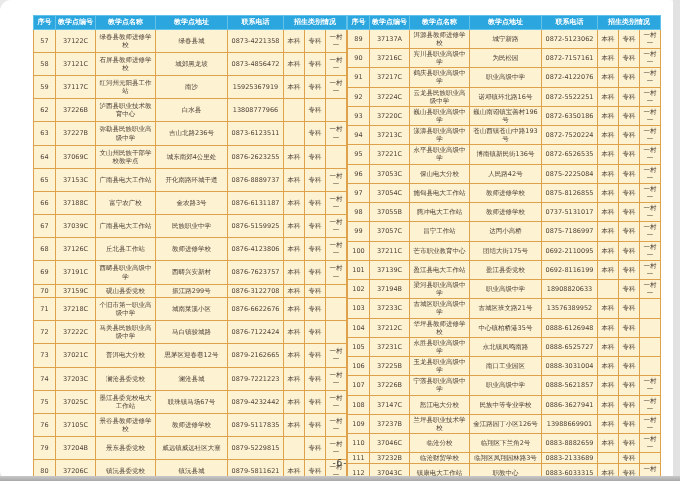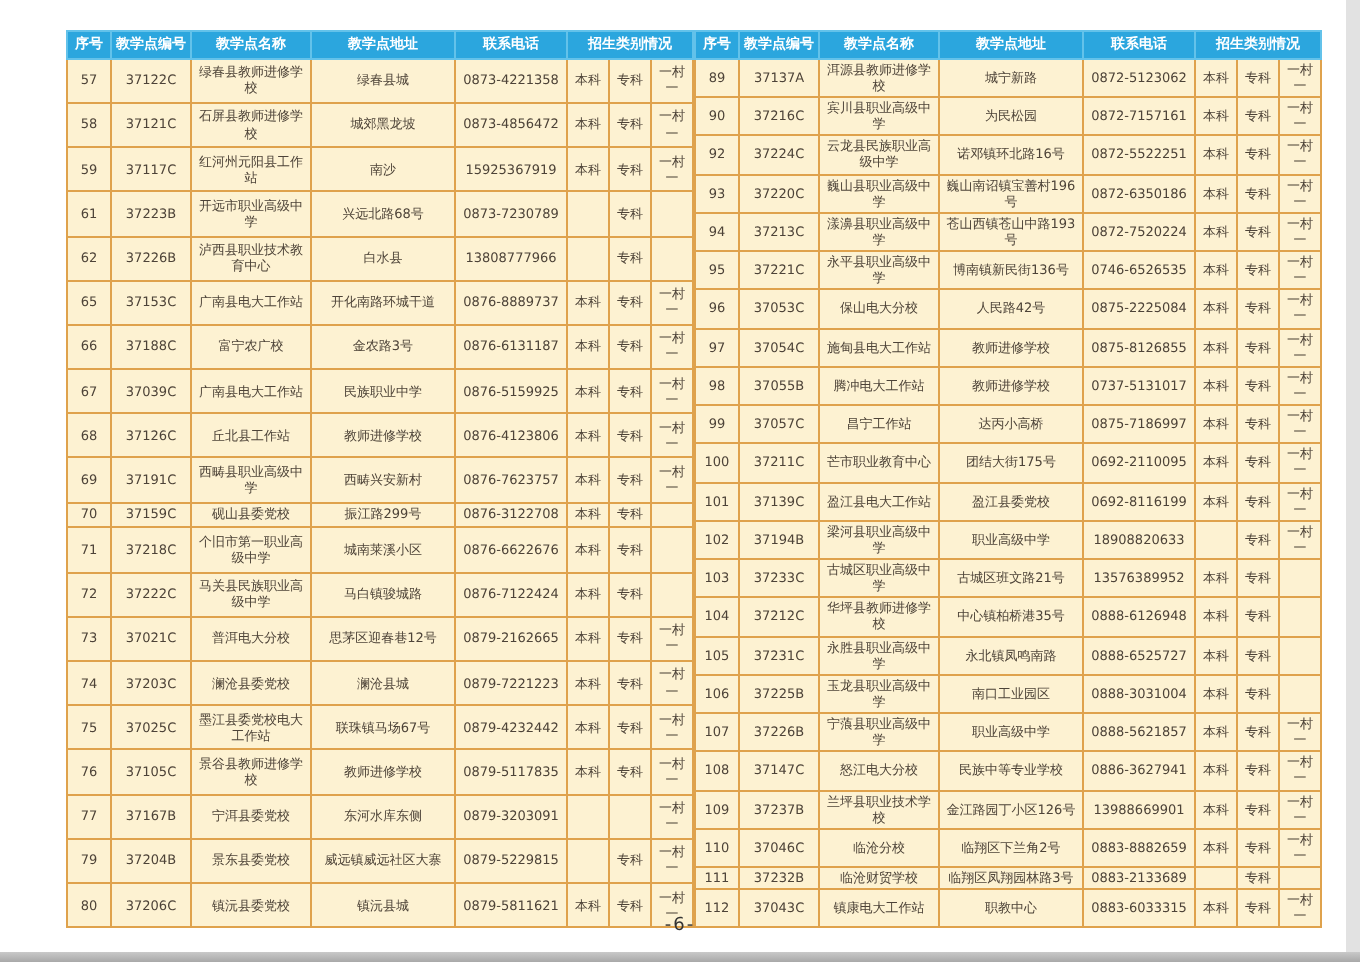--- a/index.html
+++ b/index.html
@@ -6,20 +6,21 @@
   body{
     width:680px;height:481px;
     background:#e9e9e9;
     font-family:"DejaVu Sans",sans-serif;
     overflow:hidden;
   }
   .page{
     position:relative;
     width:680px;height:481px;
     background:#ffffff;
+    border-radius:11px;
   }
   .edge-right{
     position:absolute;top:0;right:0;width:7px;height:100%;
     background:#e2e2e2;
   }
   .edge-bottom{
     position:absolute;bottom:0;left:0;width:100%;height:5px;
     background:linear-gradient(#c9c9c9,#a8a8a8);
   }
   .tables{
@@ -116,43 +117,53 @@
             <td>37117C</td>
             <td>红河州元阳县工作站</td>
             <td>南沙</td>
             <td>15925367919</td>
             <td>本科</td>
             <td>专科</td>
             <td>一村一</td>
           </tr>
 
 
-          <tr>
-            <td>61</td>
-            <td>37223B</td>
-            <td>开远市职业高级中学</td>
-            <td>兴远北路68号</td>
-            <td>0873-7230789</td>
-            <td></td>
-            <td>专科</td>
-            <td></td>
-          </tr>
 
           <tr>
             <td>62</td>
             <td>37226B</td>
             <td>泸西县职业技术教育中心</td>
             <td>白水县</td>
             <td>13808777966</td>
             <td></td>
             <td>专科</td>
             <td></td>
           </tr>
 
-
+          <tr>
+            <td>63</td>
+            <td>37227B</td>
+            <td>弥勒县民族职业高级中学</td>
+            <td>吉山北路236号</td>
+            <td>0873-6123511</td>
+            <td></td>
+            <td>专科</td>
+            <td>一村一</td>
+          </tr>
+
+          <tr>
+            <td>64</td>
+            <td>37069C</td>
+            <td>文山州民族干部学校教学点</td>
+            <td>城东南郊4公里处</td>
+            <td>0876-2623255</td>
+            <td>本科</td>
+            <td>专科</td>
+            <td></td>
+          </tr>
 
           <tr>
             <td>65</td>
             <td>37153C</td>
             <td>广南县电大工作站</td>
             <td>开化南路环城干道</td>
             <td>0876-8889737</td>
             <td>本科</td>
             <td>专科</td>
             <td>一村一</td>
@@ -272,30 +283,20 @@
             <td>76</td>
             <td>37105C</td>
             <td>景谷县教师进修学校</td>
             <td>教师进修学校</td>
             <td>0879-5117835</td>
             <td>本科</td>
             <td>专科</td>
             <td>一村一</td>
           </tr>
 
-          <tr>
-            <td>77</td>
-            <td>37167B</td>
-            <td>宁洱县委党校</td>
-            <td>东河水库东侧</td>
-            <td>0879-3203091</td>
-            <td></td>
-            <td></td>
-            <td>一村一</td>
-          </tr>
 
 
           <tr>
             <td>79</td>
             <td>37204B</td>
             <td>景东县委党校</td>
             <td>威远镇威远社区大寨</td>
             <td>0879-5229815</td>
             <td></td>
             <td>专科</td>
@@ -354,20 +355,30 @@
             <td>90</td>
             <td>37216C</td>
             <td>宾川县职业高级中学</td>
             <td>为民松园</td>
             <td>0872-7157161</td>
             <td>本科</td>
             <td>专科</td>
             <td>一村一</td>
           </tr>
 
+          <tr>
+            <td>91</td>
+            <td>37217C</td>
+            <td>鹤庆县职业高级中学</td>
+            <td>职业高级中学</td>
+            <td>0872-4122076</td>
+            <td>本科</td>
+            <td>专科</td>
+            <td>一村一</td>
+          </tr>
 
           <tr>
             <td>92</td>
             <td>37224C</td>
             <td>云龙县民族职业高级中学</td>
             <td>诺邓镇环北路16号</td>
             <td>0872-5522251</td>
             <td>本科</td>
             <td>专科</td>
             <td>一村一</td>
@@ -393,21 +404,21 @@
             <td>本科</td>
             <td>专科</td>
             <td>一村一</td>
           </tr>
 
           <tr>
             <td>95</td>
             <td>37221C</td>
             <td>永平县职业高级中学</td>
             <td>博南镇新民街136号</td>
-            <td>0746-6526535</td>
+            <td>0872-6526535</td>
             <td>本科</td>
             <td>专科</td>
             <td>一村一</td>
           </tr>
 
           <tr>
             <td>96</td>
             <td>37053C</td>
             <td>保山电大分校</td>
             <td>人民路42号</td>

